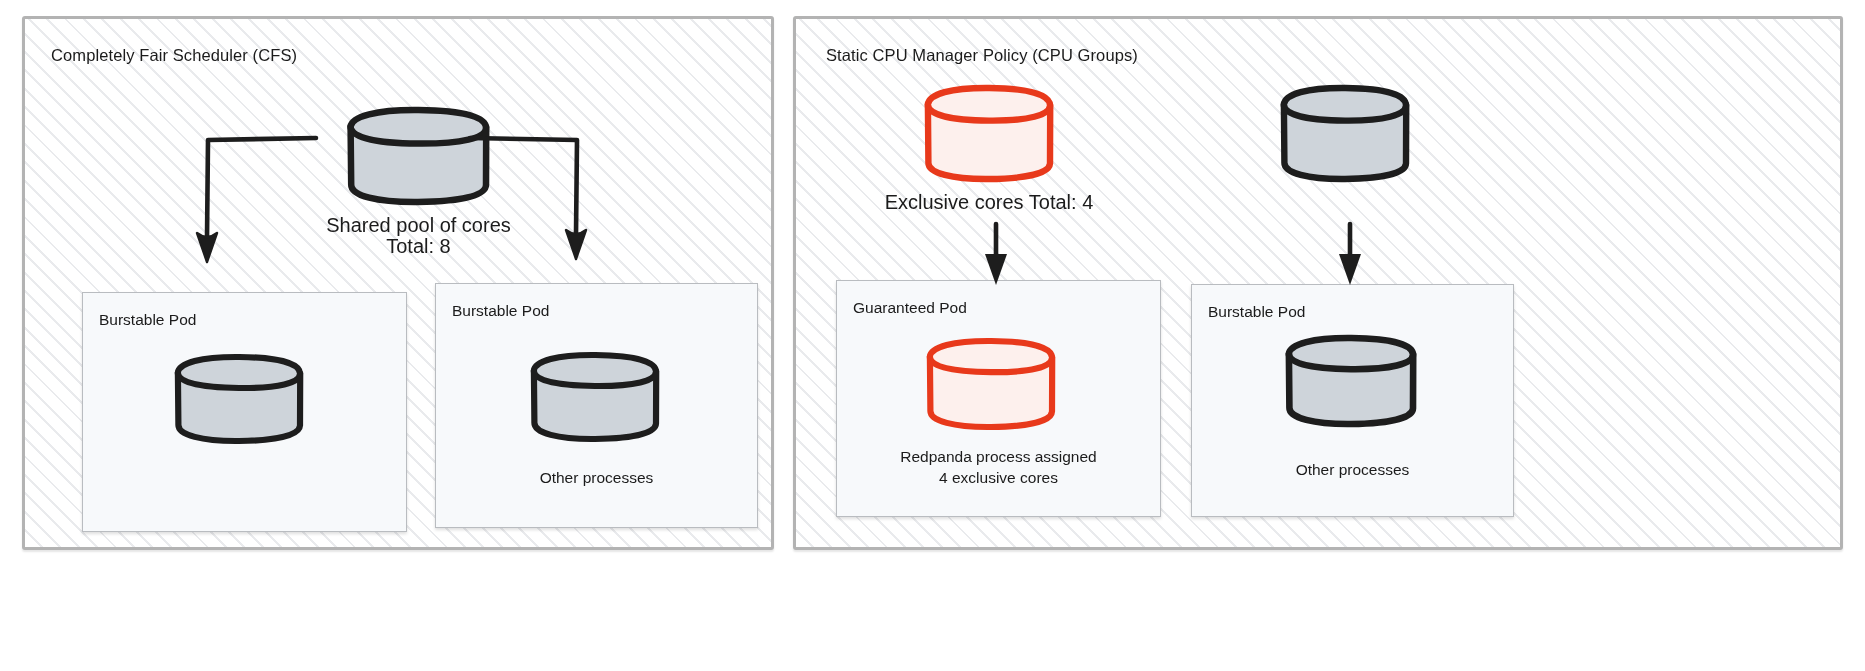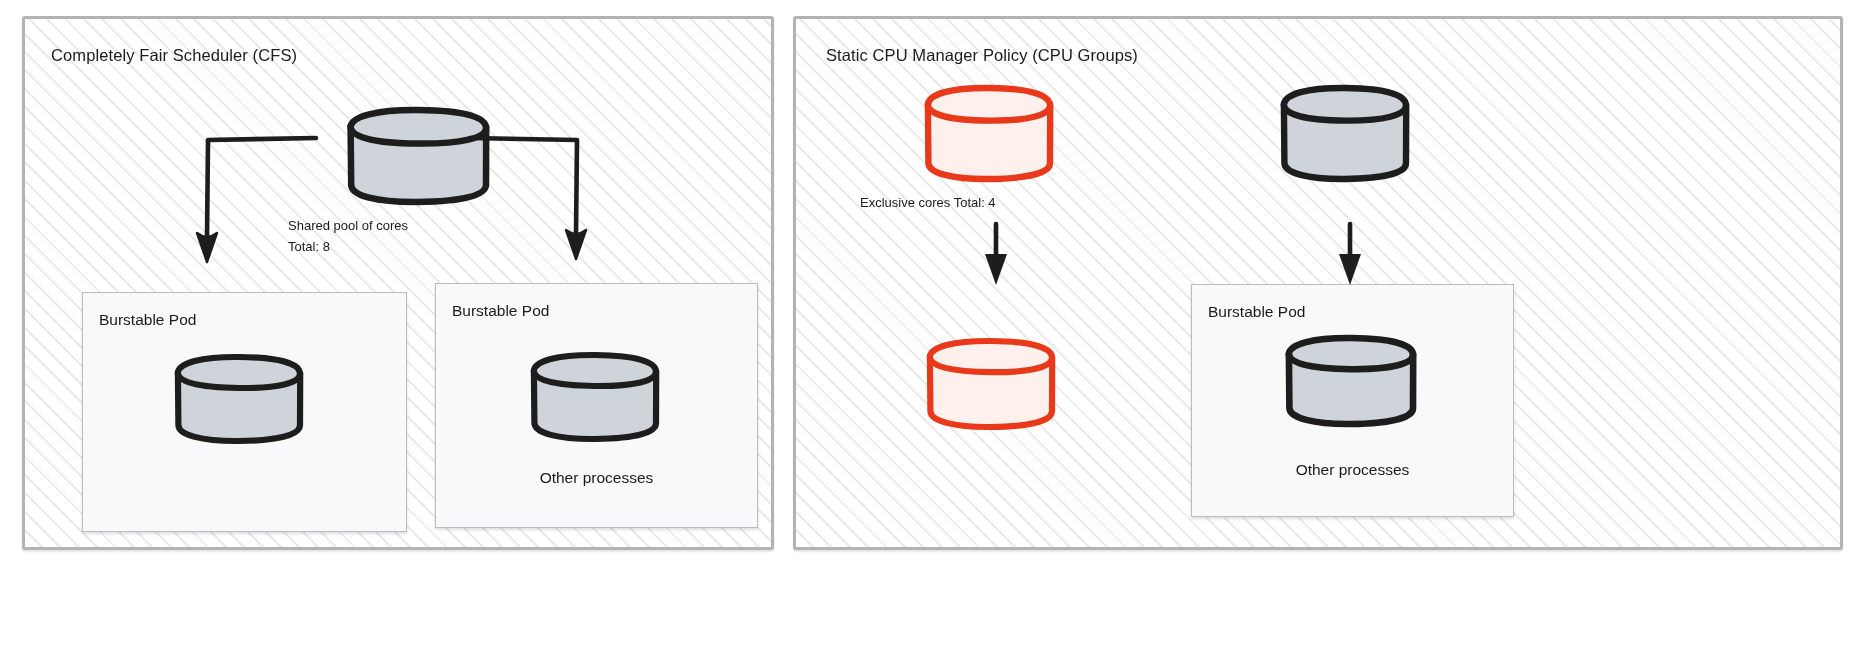--- a/index.html
+++ b/index.html
@@ -73,24 +73,24 @@
   #cyl-cfs-right   {left:502px;top:333px;width:136px;height:90px;}
   #cyl-exclusive   {left:921px;top:85px; width:136px;height:98px;}
   #cyl-shared-right{left:1277px;top:85px;width:136px;height:98px;}
   #cyl-guaranteed  {left:923px;top:338px;width:136px;height:92px;}
   #cyl-burstable-r {left:1282px;top:335px;width:138px;height:92px;}
 
   
   #connectors{position:absolute;left:0;top:0;width:1865px;height:671px;pointer-events:none;}
 
   .cap-lbl{
-    position:absolute;text-align:left;left:0;right:0;
-    font-size:13px;color:#1b1b1b;line-height:21px;white-space:pre-line;
-  }
-  #lbl-shared-pool{left:263px;top:196px;width:297px;}
+    position:absolute;text-align:center;left:0;right:0;
+    font-size:20px;color:#1b1b1b;line-height:21px;white-space:pre-line;
+  }
+  #lbl-shared-pool{left:245px;top:196px;width:297px;}
   #lbl-exclusive  {left:860px;top:192px;width:258px;}
   #lbl-shared-right{left:1215px;top:192px;width:262px;}
 </style>
 </head>
 <body>
 
 <div id="stage">
 
   <div class="panel" id="panel-left">
     <div class="panel-title">Completely Fair Scheduler (CFS)</div>
@@ -125,20 +125,25 @@
         <path d="M7 19 C7 9 31 3 68 3 C106 3 129 9 129 19 L129 71 C129 81 106 87 68 87 C31 87 7 81 7 71 Z" fill="#ced4da"></path>
         <path d="M6.8 18.8 C8 9 30 2.6 68.4 3 C107 3.4 128.6 9 129 19.4 C129.4 29 107 34.4 68 34 C30 33.6 7 29 6.8 18.8 Z" fill="#ced4da" stroke="#1d1d1d" stroke-width="6.2" stroke-linejoin="round" stroke-linecap="round"></path>
         <path d="M6.9 19.2 L7.4 70.8 C7.2 81 31 87.4 68 87 C106 86.6 128.7 81 129 71.5 L129.2 19.6" fill="none" stroke="#1d1d1d" stroke-width="6.2" stroke-linecap="round" stroke-linejoin="round"></path>
       </svg>
     </div>
   </div>
 
   <div class="panel" id="panel-right">
     <div class="panel-title">Static CPU Manager Policy (CPU Groups)</div>
 
+    <div class="pod" id="pod-guaranteed" style="left:40px;top:261px;">
+      <div class="pod-title">Guaranteed Pod</div>
+      <div class="pod-caption">Redpanda process assigned
+4 exclusive cores</div>
+    </div>
 
     <div class="pod" id="pod-burstable-r" style="left:395px;top:265px;">
       <div class="pod-title">Burstable Pod</div>
       <div class="pod-caption">Other processes</div>
     </div>
   </div>
 
   <div class="cyl" id="cyl-exclusive">
     <svg viewBox="0 0 136 98" width="136" height="98">
       <path d="M7 20 C7 9 31 3 68 3 C106 3 129 9 129 20 L129 78 C129 88 106 94 68 94 C31 94 7 88 7 78 Z" fill="#fdf0ed"></path>

